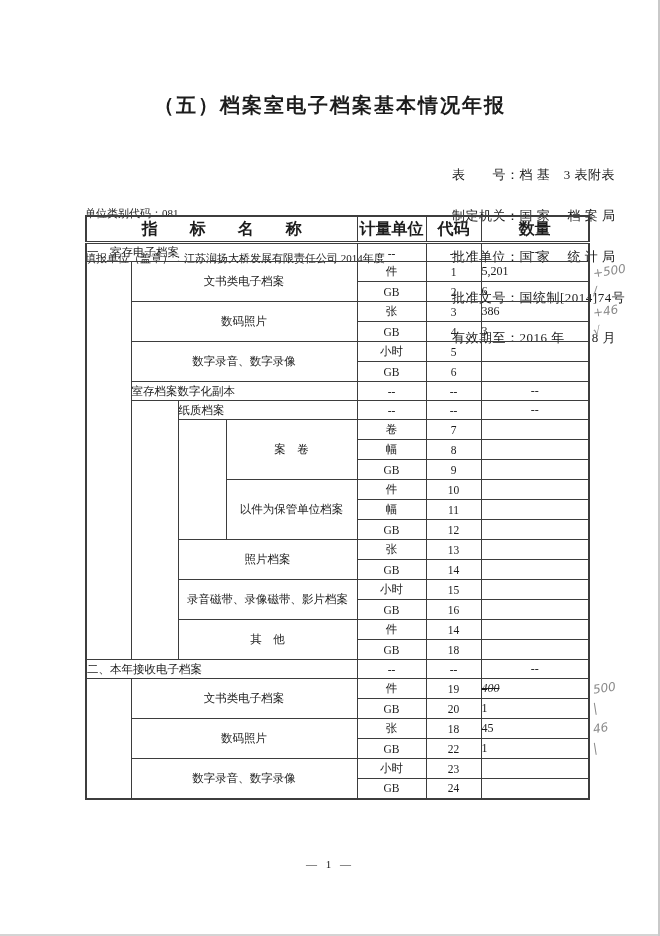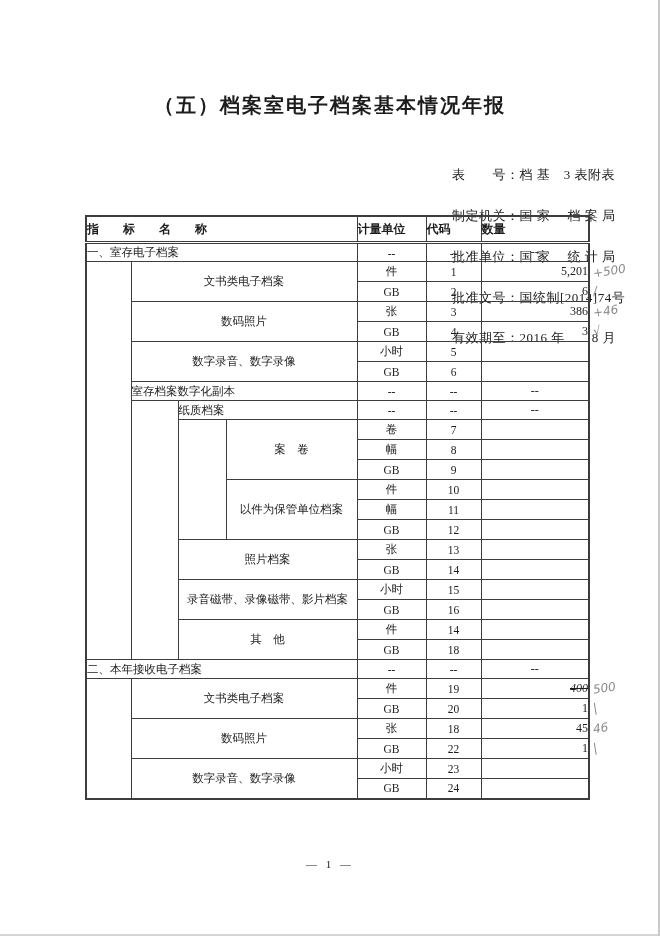--- a/index.html
+++ b/index.html
@@ -19,31 +19,31 @@
   .meta-left{
     position:absolute;top:176px;left:85px;font-size:11px;line-height:15px;white-space:pre;
   }
   table.form{
     position:absolute;top:215px;left:85px;width:503px;
     border-collapse:collapse;table-layout:fixed;
     font-size:11.5px;border:2px solid #3d3d3d;
   }
   table.form td, table.form th{border:1px solid #3d3d3d;padding:0;overflow:visible;}
   table.form th{
-    height:24px;font-size:12px;font-weight:bold;text-align:left;
+    height:24px;font-size:16px;font-weight:bold;text-align:center;
     border-bottom:3px double #3d3d3d;
     margin-top:9px;
   }
   tr.row{height:20px;}
   tr.sec{height:19px;}
   td.strip{border-top:none;border-bottom:none;}
   td.lbl{text-align:center;vertical-align:middle;padding-left:5px;white-space:nowrap;}
   td.seclbl{border-bottom:none;text-align:left;padding-left:4px;white-space:nowrap;}
   td.u, td.c{text-align:center;}
-  td.q{text-align:right;padding-right:10px;position:relative;font-size:12px;}
+  td.q{padding-right:10px;position:relative;font-size:12px;}
   td.qc{text-align:center;padding-right:0;}
   .struck{text-decoration:line-through;text-decoration-thickness:1px;font-style:italic;}
   .note{
     position:absolute;left:calc(100% + 5px);top:50%;
     transform:translateY(-58%) rotate(-9deg);
     font-family:"DejaVu Sans", sans-serif;font-style:italic;
     color:#8a8a8a;font-size:12px;white-space:nowrap;line-height:1;
   }
   .footer{
     position:absolute;top:858px;left:0;width:660px;text-align:center;
@@ -58,20 +58,24 @@
   <h1 class="title">（五）档案室电子档案基本情况年报</h1>
 
   <div class="meta-right">
     <div>表　　号：档 基　3 表附表</div>
     <div>制定机关：国 家　 档 案 局</div>
     <div>批准单位：国 家　 统 计 局</div>
     <div>批准文号：国统制[2014]74号</div>
     <div>有效期至：2016 年　　8 月</div>
   </div>
 
+  <div class="meta-left">
+    <div>单位类别代码：081</div>
+    <div>填报单位（盖章）：江苏润扬大桥发展有限责任公司 2014年度</div>
+  </div>
 
   <table class="form">
     <colgroup>
       <col style="width:45px">
         <col style="width:47px">
         <col style="width:48px">
         <col style="width:131px">
       <col style="width:69px">
         <col style="width:55px">
         <col style="width:108px">

